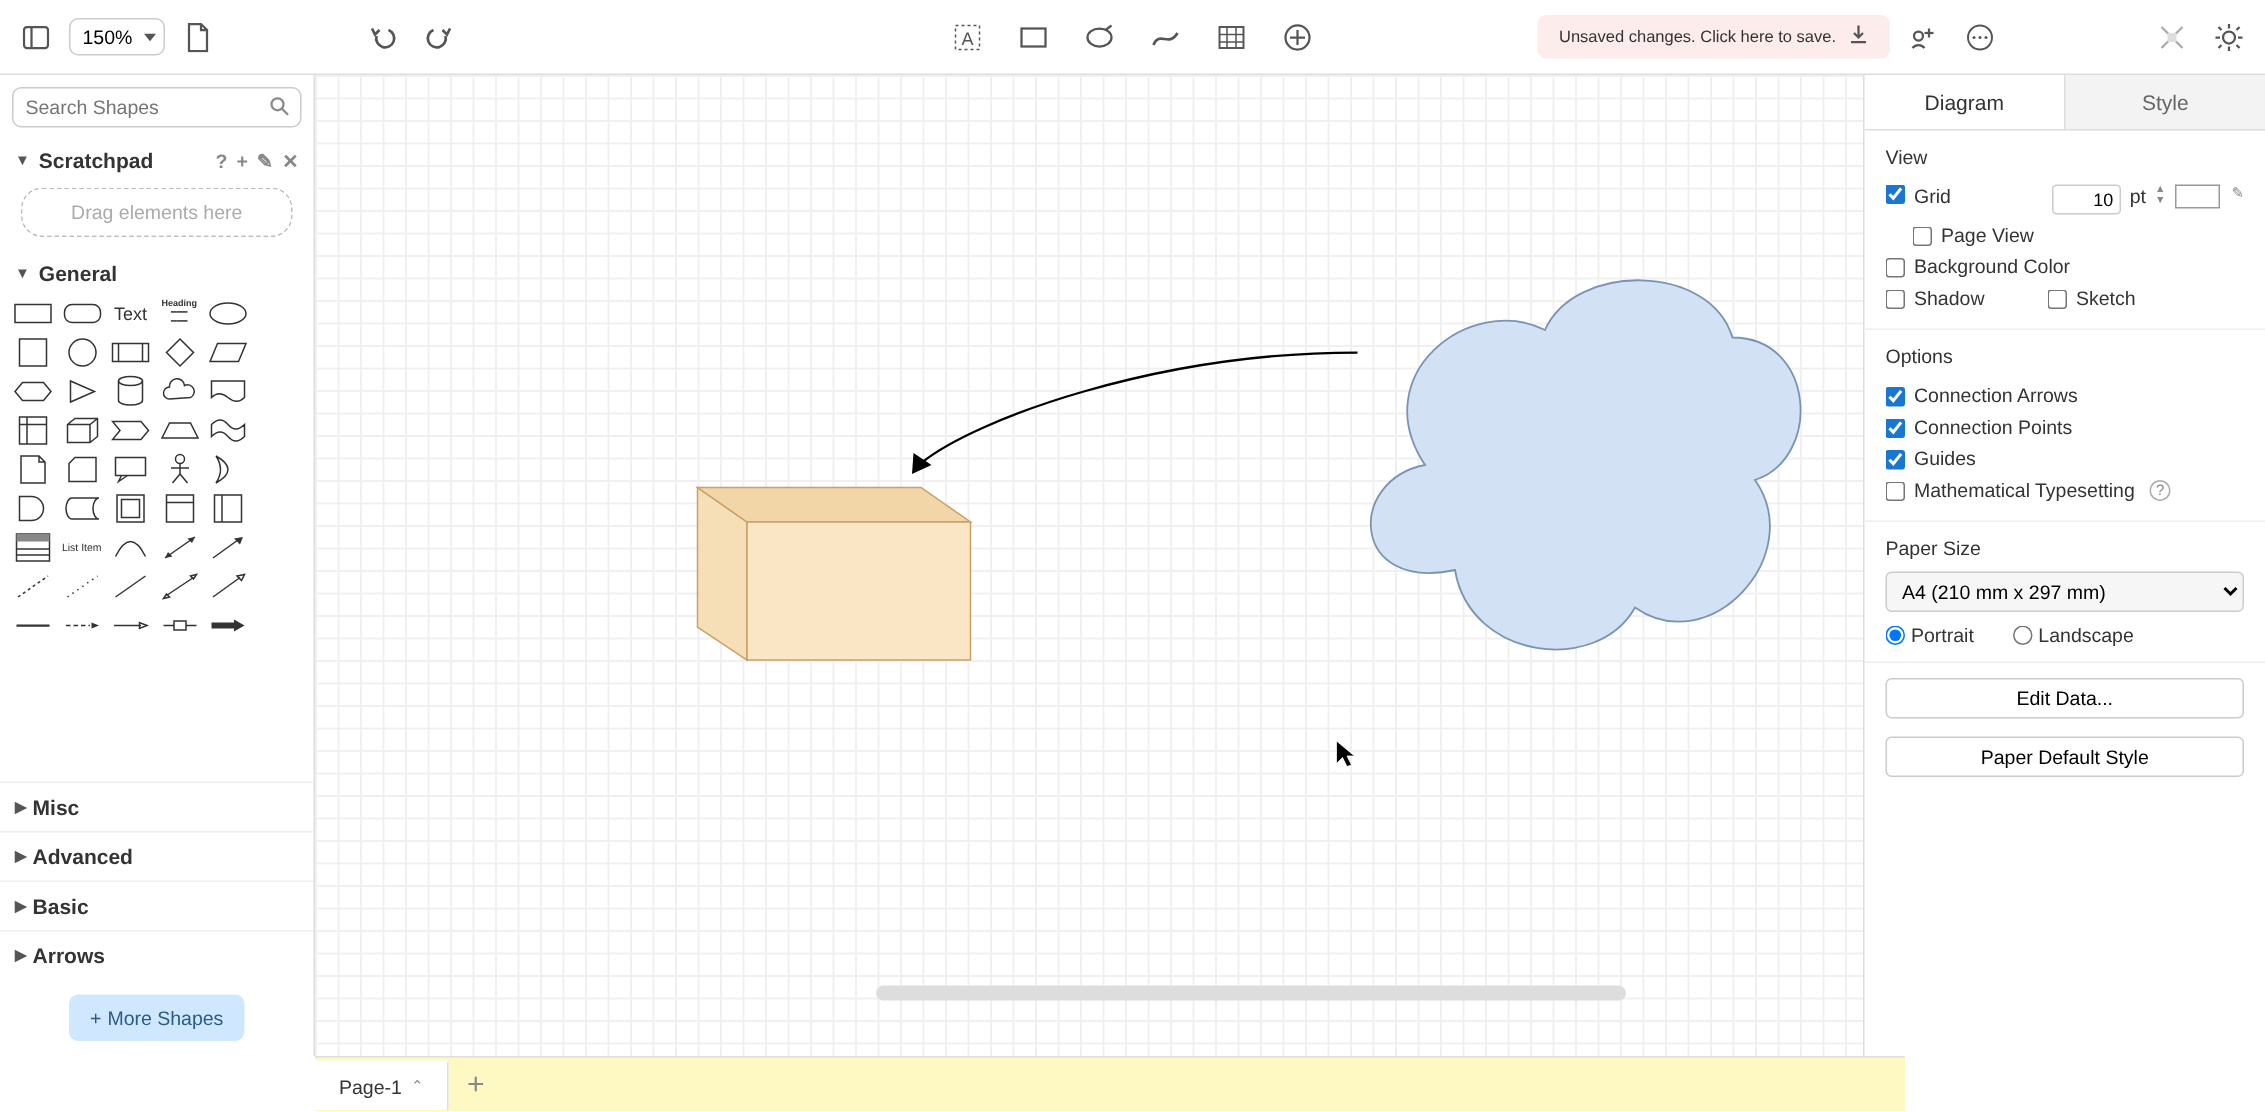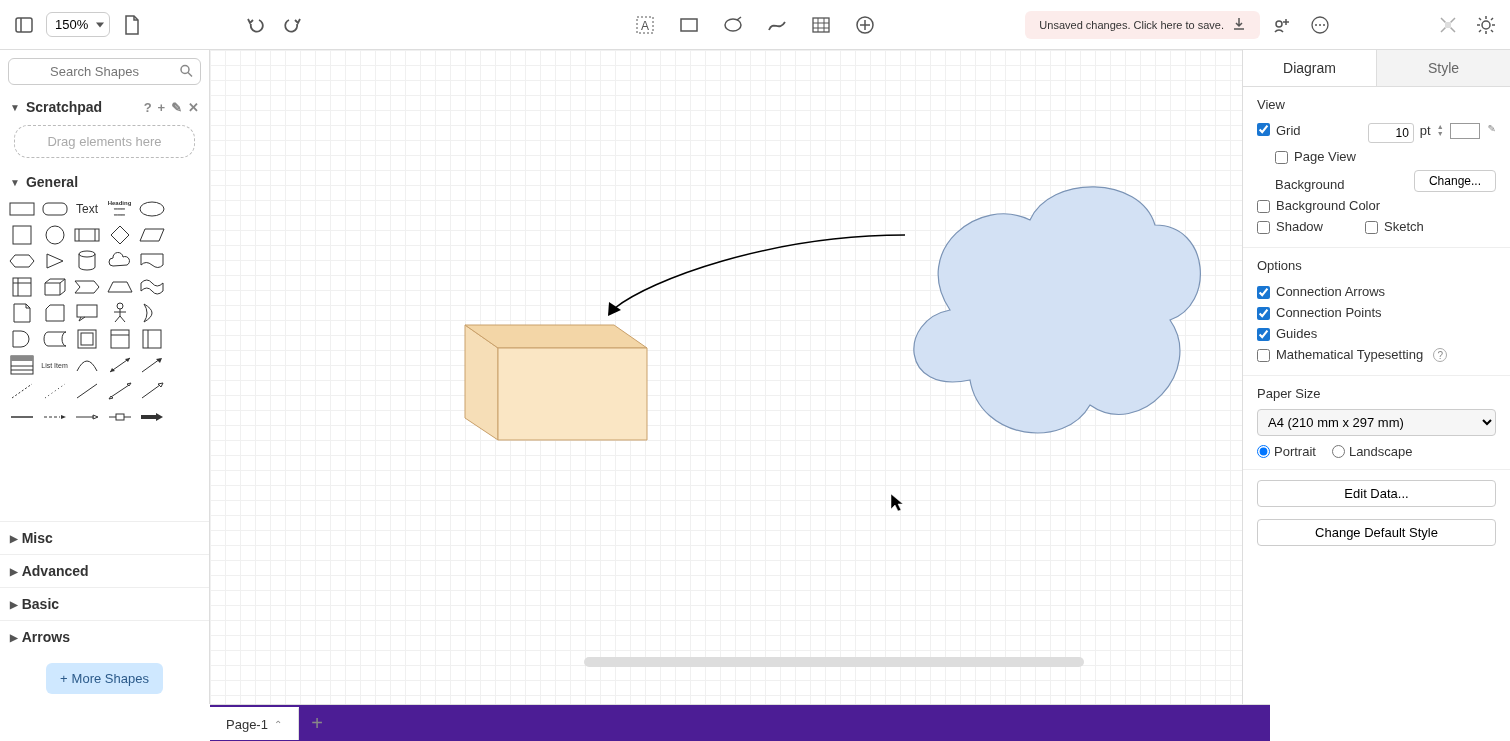--- a/index.html
+++ b/index.html
@@ -17,62 +17,62 @@
   .right-tools { display: flex; gap: 10px; margin-left: auto; align-items: center; }
   
   
   .main { display: flex; height: 654px; }
   .left-panel { width: 210px; border-right: 1px solid #ddd; display: flex; flex-direction: column; background: #fff; position:relative;}
   .canvas-area { flex: 1; position: relative; background: #fff; overflow: hidden; }
   .right-panel { width: 268px; border-left: 1px solid #ddd; display: flex; flex-direction: column; }
   
   
   .search-wrap { padding: 8px; position: relative; }
-  .search-input { width: 100%; border: 1px solid #ccc; border-radius: 6px; padding: 5px 28px 5px 8px; font-size: 13px; text-align: center; }
+  .search-input { width: 100%; border: 1px solid #ccc; border-radius: 6px; padding: 5px 28px 5px 8px; font-size: 13px; }
   .search-icon-pos { position: absolute; right: 16px; top: 50%; transform: translateY(-50%); color: #888; }
   .section-header { display: flex; align-items: center; padding: 6px 10px 4px; font-weight: 600; cursor: pointer; gap: 4px; font-size: 14px; }
   .section-header .tri { font-size: 10px; color: #555; margin-right:2px;}
   .scratch-actions { margin-left: auto; display: flex; gap: 6px; color: #888; }
   .scratch-actions span { cursor: pointer; font-size: 13px; }
   .drag-zone { margin: 6px 14px 10px; border: 1px dashed #bbb; border-radius: 14px; text-align: center; padding: 8px 0; color: #aaa; font-size: 13px; }
   .shape-grid { padding: 4px 8px; display: grid; grid-template-columns: repeat(6, 1fr); gap: 4px 2px; }
   .shape-cell { width: 28px; height: 22px; display:flex; align-items:center; justify-content:center; cursor: pointer; }
   .collapsed-section { padding: 8px 10px; border-top: 1px solid #eee; font-weight: 600; font-size: 14px; cursor: pointer; display:flex; align-items:center; gap:4px;}
   .collapsed-section .tri { font-size:10px; color:#555; }
   .more-shapes-wrap { padding: 10px 46px 10px; }
   .more-shapes { background: #cfe8ff; border: none; padding: 8px 14px; border-radius: 6px; font-size: 13px; cursor: pointer; color: #2b5a8a; display:flex; align-items:center; gap:4px;}
   
   
   .grid-bg { position: absolute; inset: 0;
     background-image: linear-gradient(to right, #f0f0f0 1px, transparent 1px), linear-gradient(to bottom, #f0f0f0 1px, transparent 1px),
                       linear-gradient(to right, #e0e0e0 1px, transparent 1px), linear-gradient(to bottom, #e0e0e0 1px, transparent 1px);
     background-size: 15px 15px, 15px 15px, 60px 60px, 60px 60px;
   }
   .canvas-svg { position: absolute; inset: 0; }
-  .page-tabs-bar { position: absolute; bottom: 0; left: 210px; right: 240px; height: 37px; border-top: 1px solid #ddd; display: flex; align-items: center; background: #4c1d95; }
+  .page-tabs-bar { position: absolute; bottom: 0; left: 210px; right: 240px; height: 37px; border-top: 1px solid #ddd; display: flex; align-items: center; background: #fef9c3; }
   .page-tab { padding: 8px 16px; border-right: 1px solid #ddd; background: #fff; border-top: 2px solid transparent; font-size: 13px; display:flex; align-items:center; gap:6px; cursor:pointer;}
   .page-tab .chev { font-size:10px; color:#888;}
   .add-page { padding: 0 12px; color: #888; font-size: 20px; cursor: pointer; }
   
   
   .right-tabs { display: flex; }
   .right-tab { flex: 1; text-align: center; padding: 10px 0; font-size: 14px; cursor: pointer; border-bottom: 1px solid #ddd; }
   .right-tab.active { font-weight: 500; }
   .right-tab.inactive { background: #f3f3f3; border-left: 1px solid #ddd; color: #666; }
   .panel-section { padding: 10px 14px; border-bottom: 1px solid #eee; }
   .panel-section h4 { font-weight: 400; font-size: 13px; margin-bottom: 8px; }
   .check-row { display: flex; align-items: flex-end; padding: 3px 0; font-size: 13px; gap: 6px; }
   .check-row input[type=checkbox]{ accent-color:#1976d2; width:13px; height:13px;}
   .check-row.indent { padding-left: 18px; }
   .grid-pt-row { display: flex; align-items: flex-start; gap: 6px; }
   .pt-input { width: 46px; border: 1px solid #ccc; padding: 2px 4px; font-size: 12px; text-align: right; border-radius:3px;}
   .color-swatch { width: 30px; height: 16px; border: 1px solid #999; background: #fff; display:inline-block; cursor:pointer;}
   .change-btn { border: 1px solid #ccc; background: #fff; padding: 3px 14px; border-radius: 4px; font-size: 12px; cursor: pointer; }
   .paper-select { width: 100%; border: 1px solid #ccc; border-radius: 4px; padding: 4px 6px; font-size: 13px; background:#f6f6f6;}
-  .radio-row { display: flex; gap: 16px; padding-top: 8px; font-size: 13px; }
+  .radio-row { display: flex; gap: 26px; padding-top: 8px; font-size: 13px; }
   .radio-row label{display:flex; align-items:center; gap:4px;}
   .full-btn { width: 100%; border: 1px solid #ccc; background: #fff; padding: 5px 0; border-radius: 4px; font-size: 13px; cursor: pointer; margin-bottom: 12px; }
   .help-circ { display:inline-block; width:14px; height:14px; border:1px solid #aaa; border-radius:50%; font-size:10px; text-align:center; line-height:13px; color:#888; margin-left:4px;}
   .pencil-edge{ font-size:10px; color:#888; margin-left:2px; cursor:pointer;}
   .cursor-arrow { position:absolute; left:680px; top:443px; }
   .hscroll { position:absolute; bottom:37px; left:374px; width:500px; height:10px; background:#ddd; border-radius:5px;}
 </style>
 </head>
 <body>
 
@@ -567,25 +567,20 @@
             <span>▲</span>
             <span>▼</span>
           </span>
         <span class="color-swatch"></span>
         <span class="pencil-edge">✎</span>
       </div>
       <div class="check-row indent">
           <input type="checkbox" style="">
           <span>Page View</span>
         </div>
-      <div class="check-row indent">
-        <span>Background</span>
-        <span style="flex:1"></span>
-        <button class="change-btn">Change...</button>
-      </div>
       <div class="check-row">
           <input type="checkbox" style="">
           <span>Background Color</span>
         </div>
       <div class="check-row">
         <input type="checkbox" style="">
           <span>Shadow</span>
         <span style="width:30px"></span>
         <input type="checkbox" style="">
           <span>Sketch</span>
@@ -625,21 +620,21 @@
           </label>
         <label>
             <input type="radio" name="orient" style="">
             <span>Landscape</span>
           </label>
       </div>
     </div>
 
     <div class="panel-section" style="border-bottom:none">
       <button class="full-btn">Edit Data...</button>
-      <button class="full-btn">Change Default Style</button>
+      <button class="full-btn">Paper Default Style</button>
     </div>
   </div>
 </div>
 
 <div class="page-tabs-bar">
   <div class="page-tab">
     <span>Page-1</span>
     <span class="chev">⌃</span>
   </div>
   <div class="add-page">+</div>

